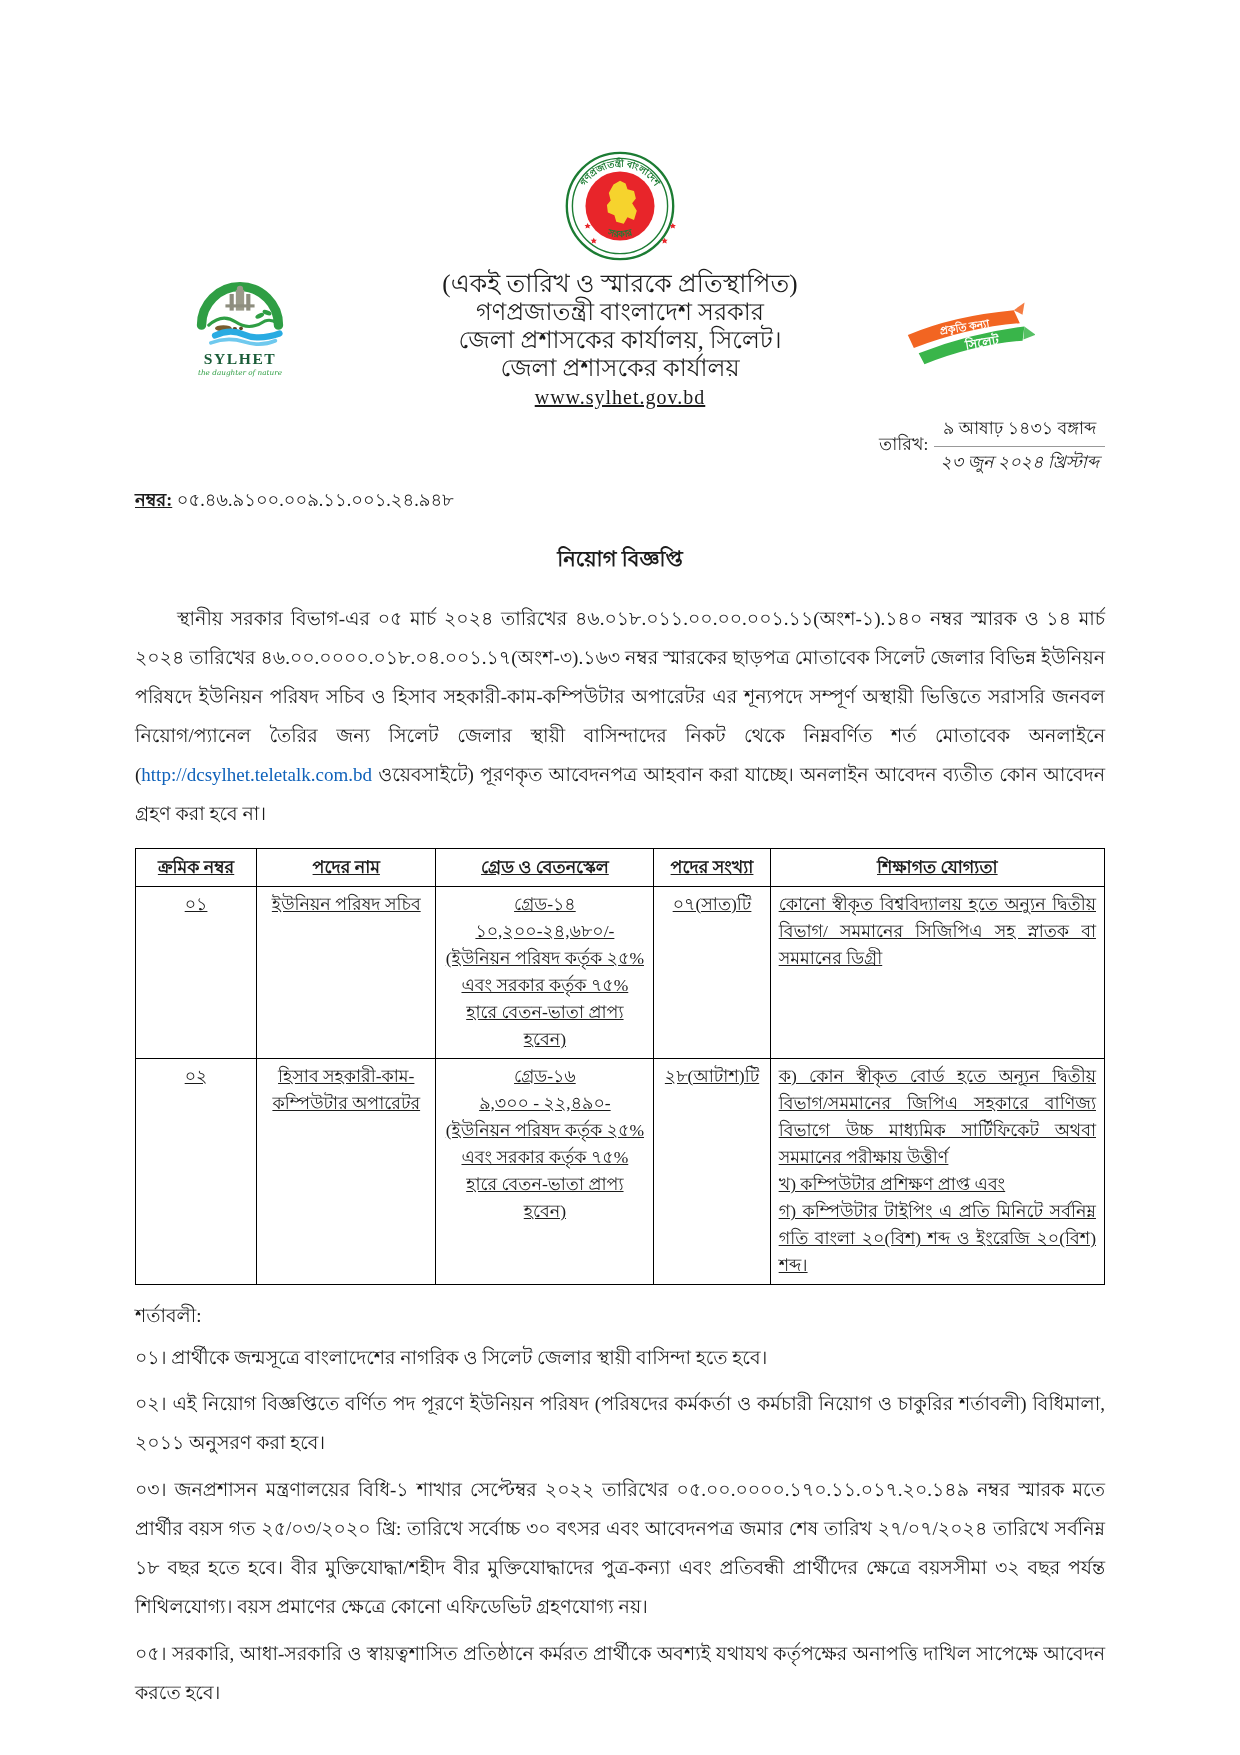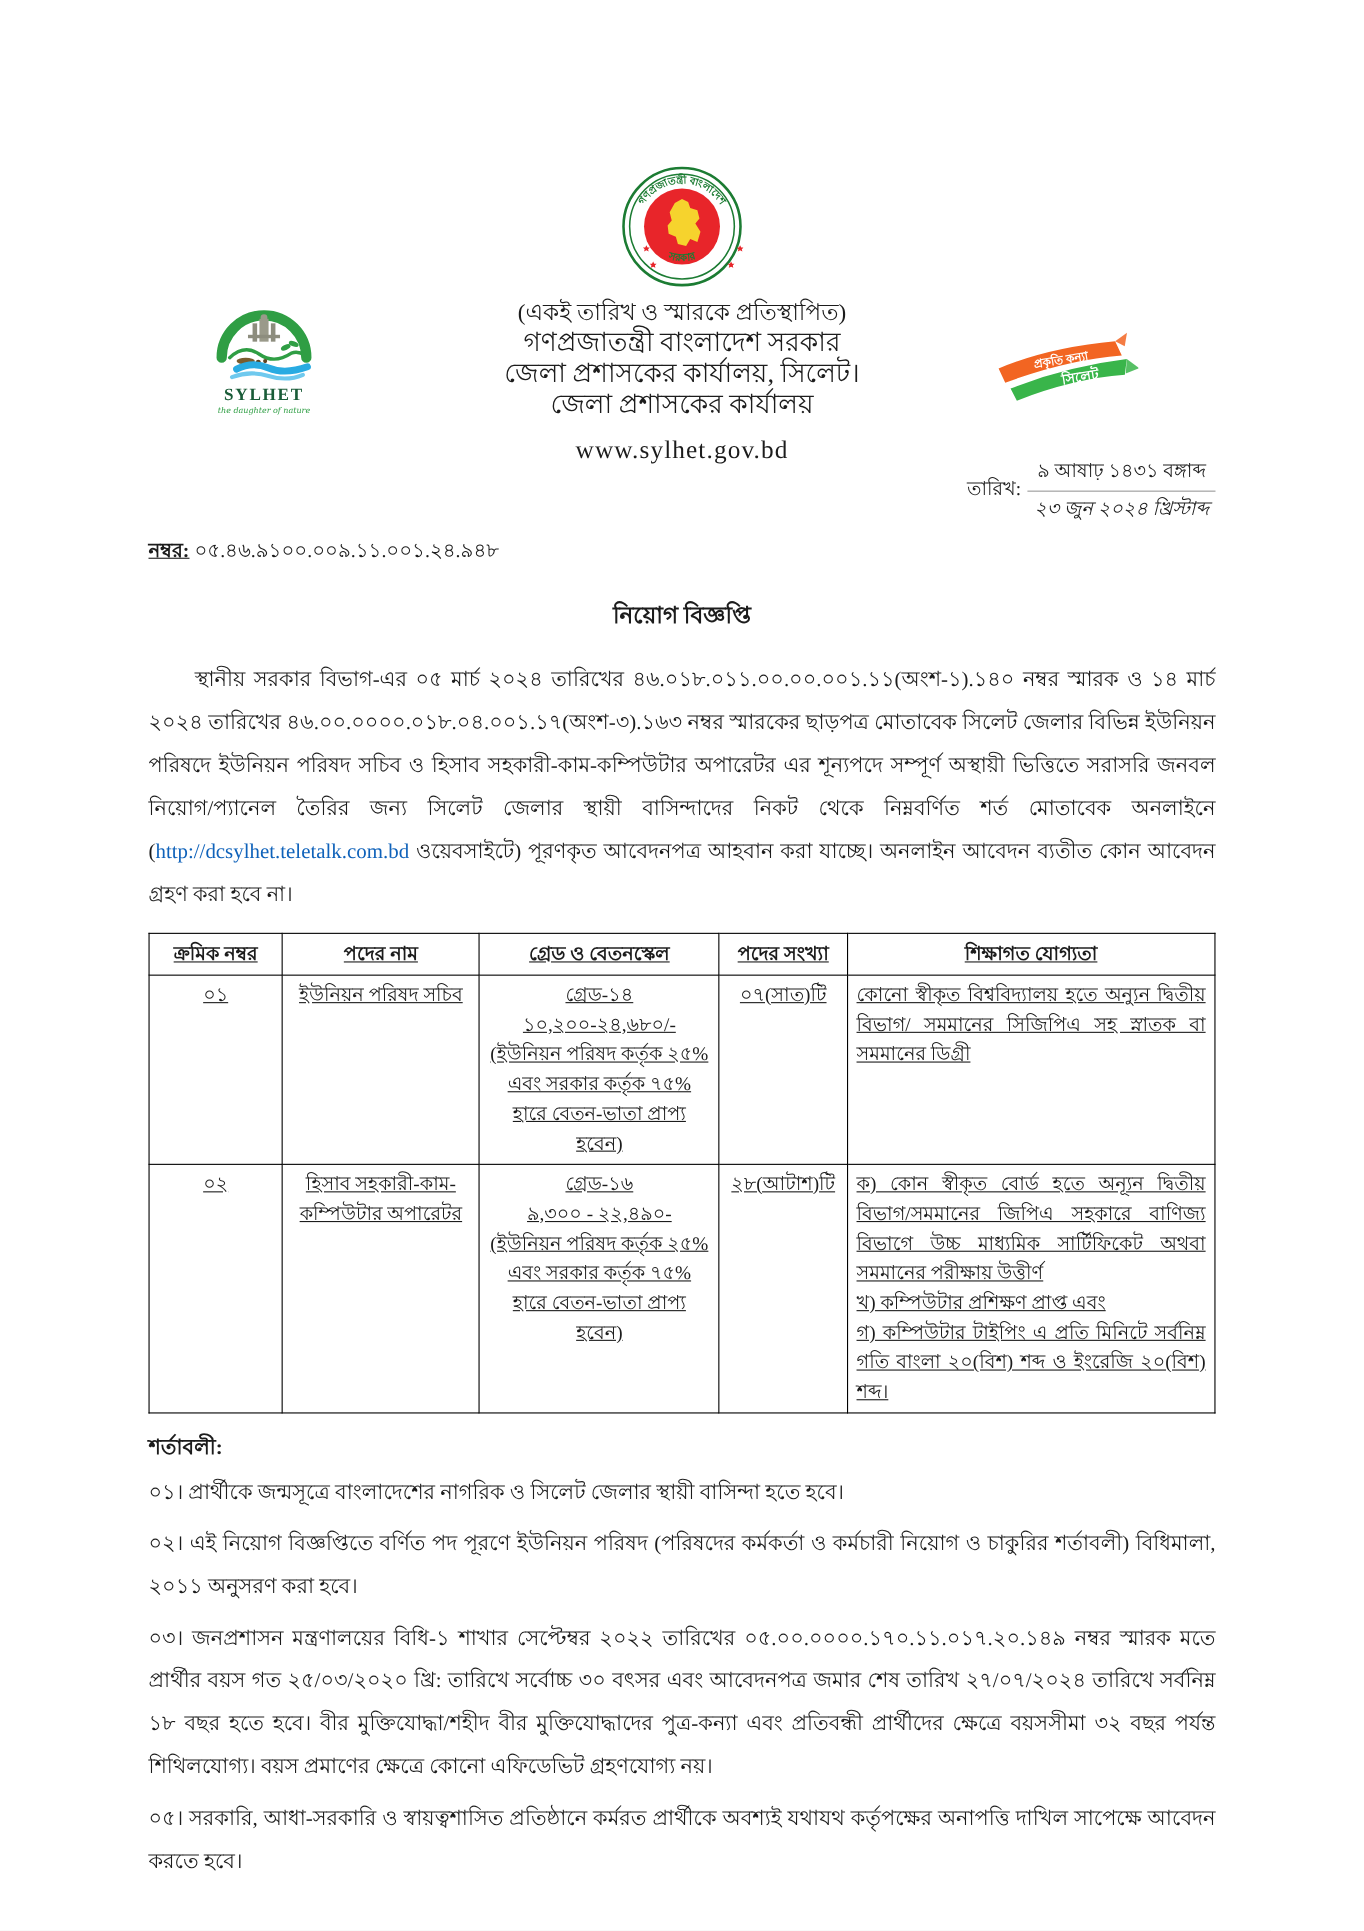--- a/index.html
+++ b/index.html
@@ -15,22 +15,22 @@
     --brand-green:#39b54a;
   }
   *{margin:0;padding:0;box-sizing:border-box;}
   body{background:#e8e8e8;font-family:"Liberation Serif","DejaVu Serif",serif;color:var(--ink);}
   .page{position:relative;width:1240px;height:1755px;margin:0 auto;background:#ffffff;overflow:hidden;}
 
   
   .masthead{position:absolute;left:0;right:0;top:150px;text-align:center;}
   .seal{display:block;margin:0 auto 8px auto;}
   .mast-line{font-size:24px;line-height:28px;}
-  .mast-line.small{font-size:21px;}
-  .website{font-size:23px;letter-spacing:1px;margin-top:14px;font-family:"Liberation Serif","DejaVu Serif",serif;}
+  .mast-line.small{font-size:25px;}
+  .website{font-size:20px;letter-spacing:1px;margin-top:4px;font-family:"Liberation Serif","DejaVu Serif",serif;text-decoration:underline;}
   .logo-left{position:absolute;left:188px;top:262px;}
   .logo-right{position:absolute;right:205px;top:285px;}
 
   
   .content{position:absolute;left:135px;right:135px;top:415px;}
   .date-row{display:flex;justify-content:flex-end;}
   .date-block{display:flex;align-items:center;gap:6px;font-size:17.5px;}
   .date-stack{display:inline-block;text-align:center;}
   .date-stack .top{padding:0 6px 2px 6px;}
   .date-stack .bottom{border-top:1px solid #999;padding:2px 6px 0 6px;font-style:italic;}
@@ -46,21 +46,21 @@
   table.posts th,table.posts td{border:1.8px solid #000;vertical-align:top;padding:4px 8px;font-size:17.5px;line-height:1.55;text-decoration:underline;}
   table.posts th{font-weight:bold;text-align:center;padding:5px 4px;}
   td.c-serial{text-align:center;width:12.5%;}
   td.c-post{text-align:center;width:18.5%;}
   td.c-grade{text-align:center;width:22.5%;line-height:2.15;}
   td.c-count{text-align:center;width:12%;}
   td.c-qual{text-align:justify;width:34.5%;}
 
   
   .conditions{margin-top:16px;font-size:19px;}
-  .cond-heading{font-weight:bold;margin-bottom:6px;}
+  .cond-heading{font-weight:normal;margin-bottom:6px;}
   .cond-item{line-height:2.05;text-align:justify;margin-bottom:8px;}
 </style>
 </head>
 <body>
 
 <div class="page">
 
   <div class="masthead">
     <svg class="seal" width="112" height="112" viewBox="0 0 120 120">
       <circle cx="60" cy="60" r="57" fill="#ffffff" stroke="#1c7c33" stroke-width="2.5"></circle>

